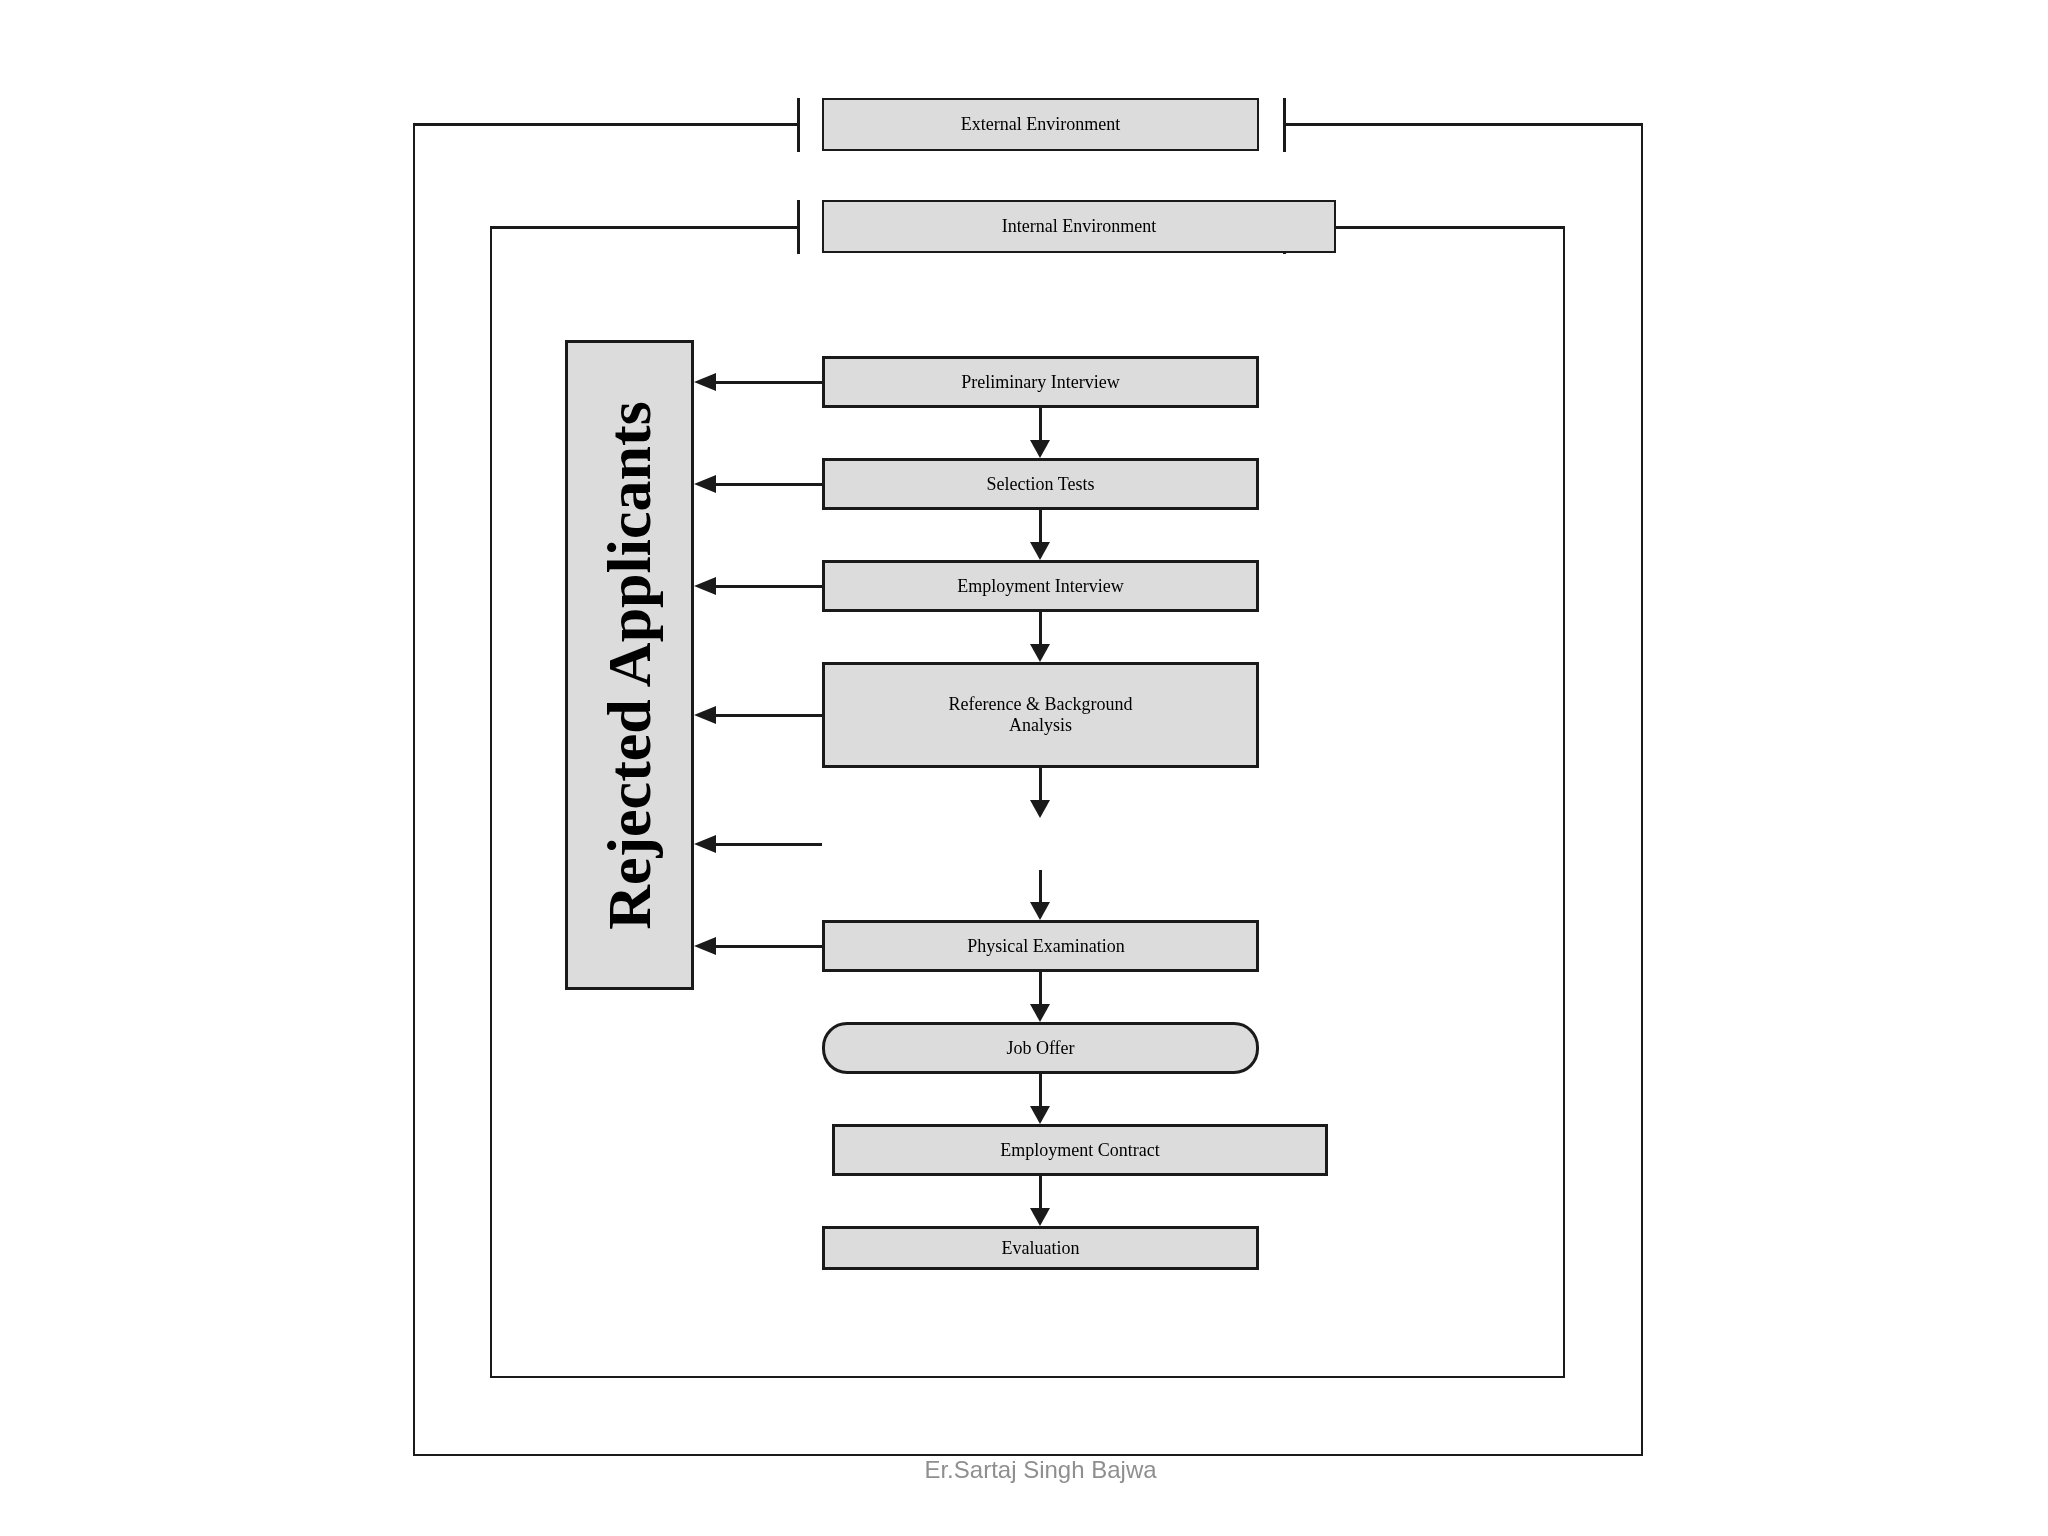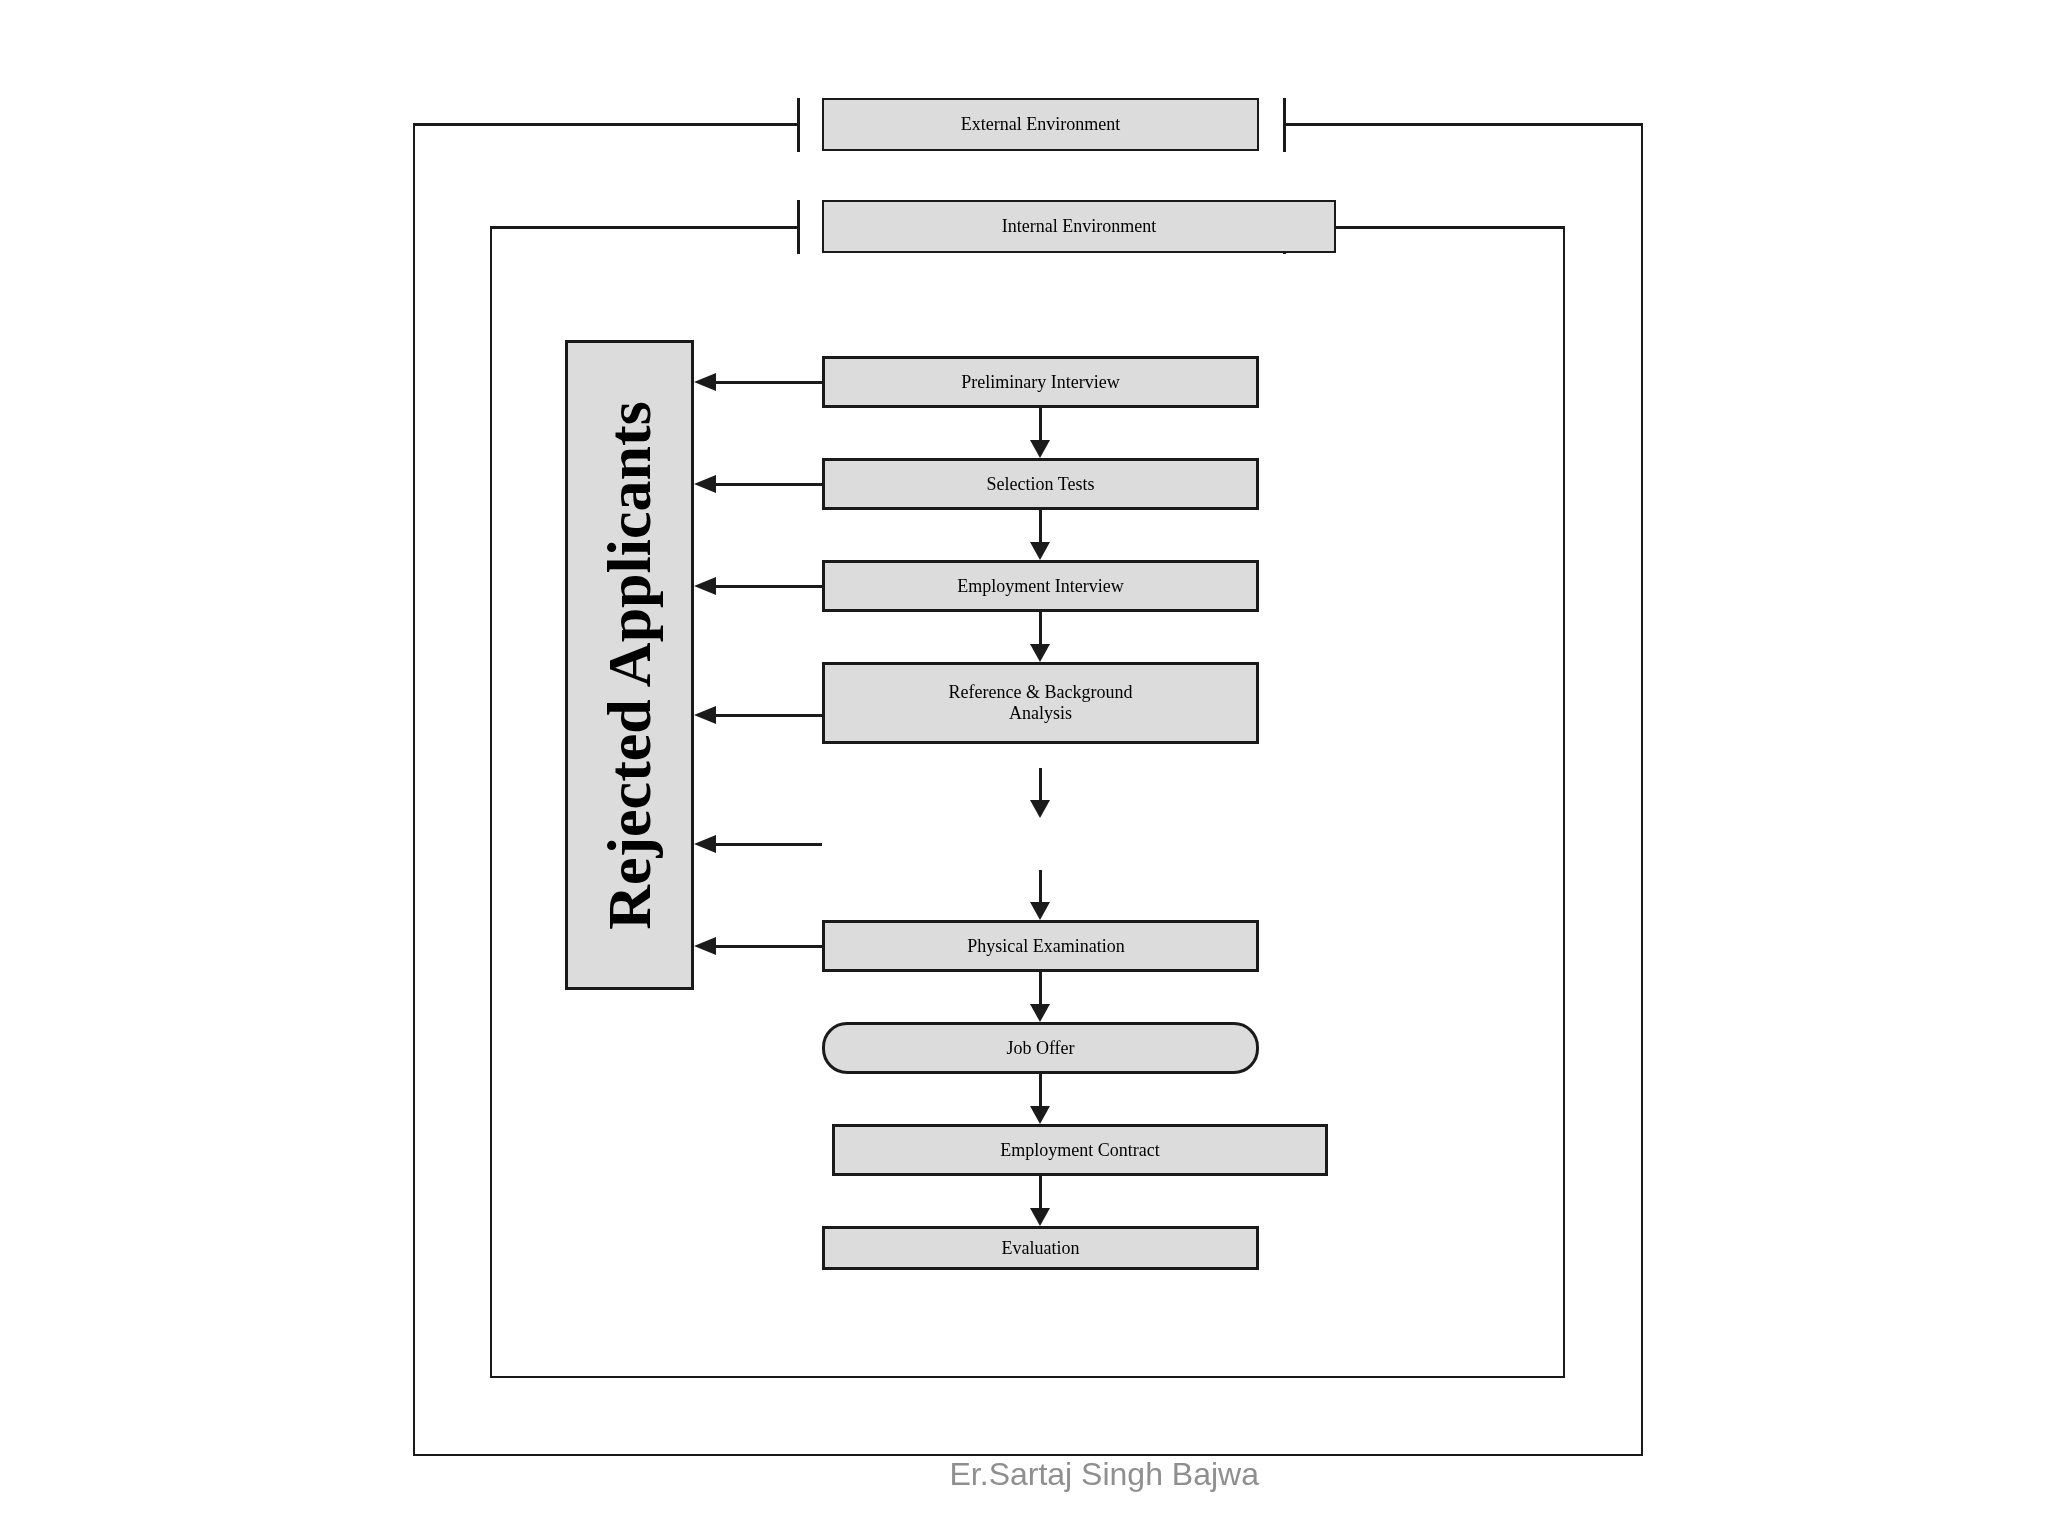--- a/index.html
+++ b/index.html
@@ -15,22 +15,22 @@
   .ah-down{position:absolute;width:0;height:0;border-left:10px solid transparent;
            border-right:10px solid transparent;border-top:18px solid #1a1a1a;}
   .box{position:absolute;box-sizing:border-box;background:#dcdcdc;border:3px solid #1a1a1a;
        display:flex;flex-direction:column;align-items:center;justify-content:center;
        font-size:18px;color:#000;text-align:center;line-height:1.15;}
   .envbox{border-width:2px;}
   .rejected{position:absolute;box-sizing:border-box;background:#dcdcdc;border:3px solid #1a1a1a;
             display:flex;align-items:center;justify-content:center;}
   .rejected span{transform:rotate(-90deg);white-space:nowrap;font-size:62px;font-weight:bold;
                  color:#000;font-family:"Liberation Serif",serif;}
-  .footer{position:absolute;left:822px;width:437px;top:1456px;text-align:right;
-          font-family:"Liberation Sans",sans-serif;font-size:32px;color:#8f8f8f;}
+  .footer{position:absolute;left:822px;width:437px;top:1456px;text-align:center;
+          font-family:"Liberation Sans",sans-serif;font-size:24px;color:#8f8f8f;}
 </style>
 </head>
 <body>
 
 <div class="canvas">
 
   <div class="frame" style="left:413px;top:124px;width:1230px;height:1332px;"></div>
   <div class="frame" style="left:490px;top:226px;width:1075px;height:1152px;"></div>
 
   <div class="seg" style="left:413px;top:123px;width:384px;"></div>
@@ -56,21 +56,21 @@
 
   <div class="box" style="left:822px;top:356px;width:437px;height:52px;">
     <div>Preliminary Interview</div>
   </div>
   <div class="box" style="left:822px;top:458px;width:437px;height:52px;">
     <div>Selection Tests</div>
   </div>
   <div class="box" style="left:822px;top:560px;width:437px;height:52px;">
     <div>Employment Interview</div>
   </div>
-  <div class="box" style="left:822px;top:662px;width:437px;height:82px;">
+  <div class="box" style="left:822px;top:662px;width:437px;height:106px;">
     <div>Reference &amp; Background</div>
     <div>Analysis</div>
   </div>
   <div class="box" style="left:822px;top:920px;width:437px;height:52px;padding-left:11px;">
     <div>Physical Examination</div>
   </div>
   <div class="box" style="left:822px;top:1022px;width:437px;height:52px;border-radius:25px;">
     <div>Job Offer</div>
   </div>
   <div class="box" style="left:832px;top:1124px;width:496px;height:52px;">

